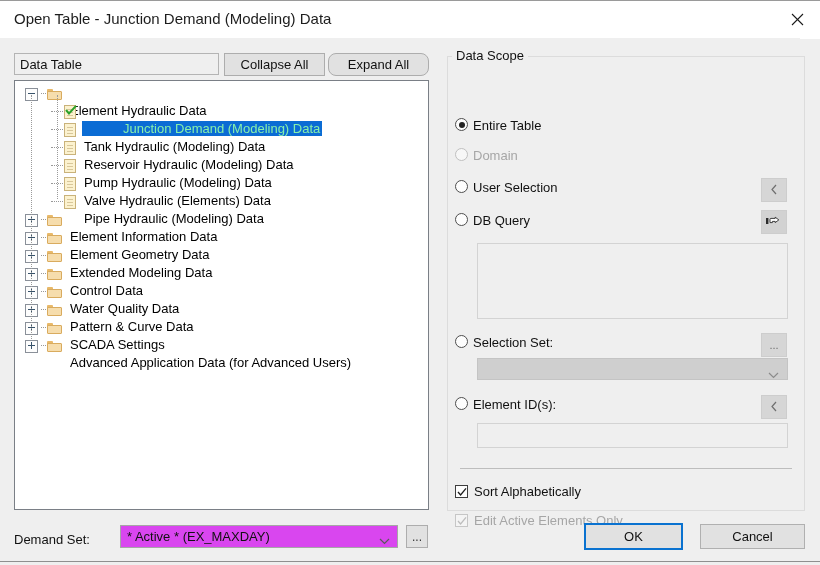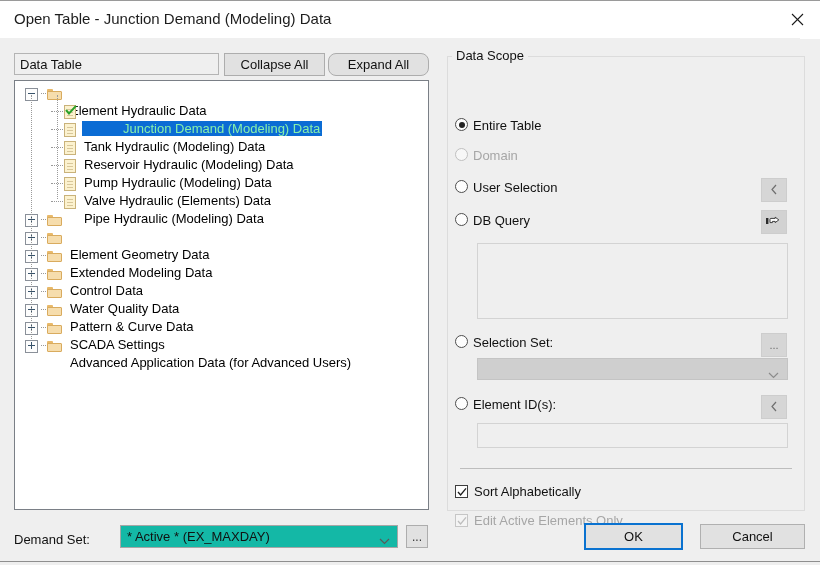--- a/index.html
+++ b/index.html
@@ -155,21 +155,21 @@
     width: 0; border-left: 1px dotted #9a9a9a;
   }
   
   #demand-label {
     position: absolute; left: 14px; top: 494px;
     font-size: 13px; color: #111;
   }
   #demand-select {
     position: absolute; left: 120px; top: 487px;
     width: 278px; height: 23px;
-    background: #14b8a6;
+    background: #d946ef;
     border: 1px solid #a6a6a6;
     box-sizing: border-box;
     font-size: 13px; color: #111;
   }
   #demand-select .val {
     position: absolute; left: 6px; top: 3px;
   }
   #demand-select .arr {
     position: absolute; right: 7px; top: 7px;
   }
@@ -377,20 +377,21 @@
             <span class="dotted-h" style="width: 12px;"></span>
             <span class="doc">
               <span class="lines"></span>
             </span>
             <span class="tree-label">Pipe Hydraulic (Modeling) Data</span>
           </div>
           <div class="tree-row lvl1">
             <span class="exp plus"></span>
             <span class="dotted-h"></span>
             <span class="folder"></span>
+            <span class="tree-label">Element Information Data</span>
           </div>
           <div class="tree-row lvl1">
             <span class="exp plus"></span>
             <span class="dotted-h"></span>
             <span class="folder"></span>
             <span class="tree-label">Element Geometry Data</span>
           </div>
           <div class="tree-row lvl1">
             <span class="exp plus"></span>
             <span class="dotted-h"></span>

